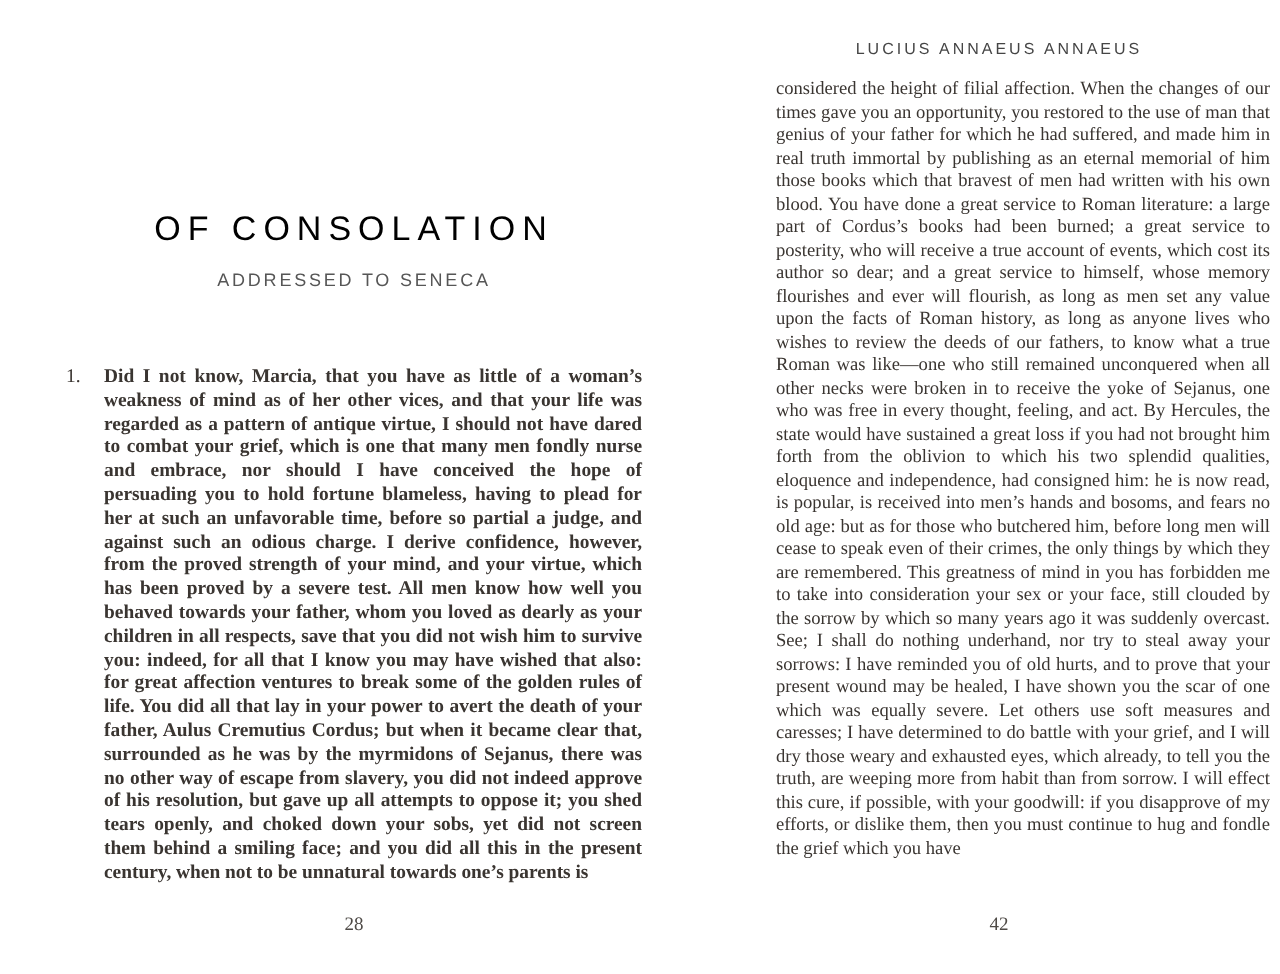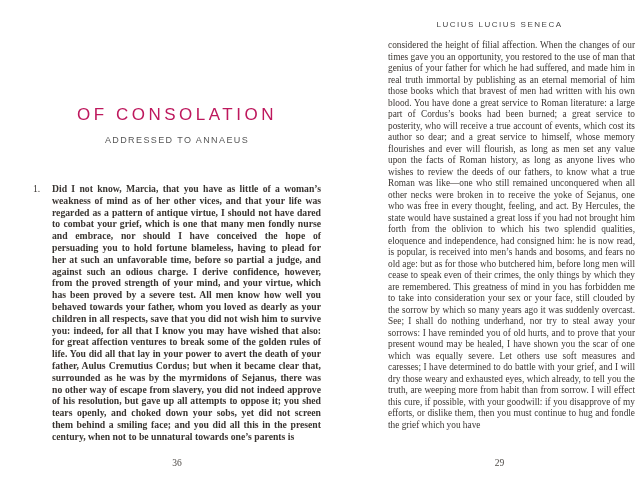--- a/index.html
+++ b/index.html
@@ -17,21 +17,21 @@
   .page-right { left: 376px; width: 247px; }
 
   .chapter-title {
     position: absolute;
     top: 94px; left: 0; right: 0;
     text-align: center;
     font-family: "Liberation Sans", sans-serif;
     font-weight: 400;
     font-size: 17px;
     letter-spacing: 3.5px;
-    color: #be185d;
+    color: #000000;
     white-space: nowrap;
   }
   .chapter-subtitle {
     position: absolute;
     top: 128px; left: 0; right: 0;
     text-align: center;
     font-family: "Liberation Sans", sans-serif;
     font-weight: 400;
     font-size: 9px;
     letter-spacing: 1.4px;
@@ -79,31 +79,31 @@
     color: #4e4a46;
   }
 </style>
 </head>
 <body>
 
 <div class="spread">
 
   <section class="page page-left">
     <h1 class="chapter-title">OF CONSOLATION</h1>
-    <h2 class="chapter-subtitle">ADDRESSED TO ANNAEUS</h2>
+    <h2 class="chapter-subtitle">ADDRESSED TO SENECA</h2>
 
     <div class="body-left">
       <span class="section-number">1.</span>
       <span class="para">Did I not know, Marcia, that you have as little of a woman’s weakness of mind as of her other vices, and that your life was regarded as a pattern of antique virtue, I should not have dared to combat your grief, which is one that many men fondly nurse and embrace, nor should I have conceived the hope of persuading you to hold fortune blameless, having to plead for her at such an unfavorable time, before so partial a judge, and against such an odious charge. I derive confidence, however, from the proved strength of your mind, and your virtue, which has been proved by a severe test. All men know how well you behaved towards your father, whom you loved as dearly as your children in all respects, save that you did not wish him to survive you: indeed, for all that I know you may have wished that also: for great affection ventures to break some of the golden rules of life. You did all that lay in your power to avert the death of your father, Aulus Cremutius Cordus; but when it became clear that, surrounded as he was by the myrmidons of Sejanus, there was no other way of escape from slavery, you did not indeed approve of his resolution, but gave up all attempts to oppose it; you shed tears openly, and choked down your sobs, yet did not screen them behind a smiling face; and you did all this in the present century, when not to be unnatural towards one’s parents is</span>
     </div>
 
-    <div class="page-number">36</div>
+    <div class="page-number">28</div>
   </section>
 
   <section class="page page-right">
-    <div class="running-header">LUCIUS LUCIUS SENECA</div>
+    <div class="running-header">LUCIUS ANNAEUS ANNAEUS</div>
 
     <div class="body-right">considered the height of filial affection. When the changes of our times gave you an opportunity, you restored to the use of man that genius of your father for which he had suffered, and made him in real truth immortal by publishing as an eternal memorial of him those books which that bravest of men had written with his own blood. You have done a great service to Roman literature: a large part of Cordus’s books had been burned; a great service to posterity, who will receive a true account of events, which cost its author so dear; and a great service to himself, whose memory flourishes and ever will flourish, as long as men set any value upon the facts of Roman history, as long as anyone lives who wishes to review the deeds of our fathers, to know what a true Roman was like—one who still remained unconquered when all other necks were broken in to receive the yoke of Sejanus, one who was free in every thought, feeling, and act. By Hercules, the state would have sustained a great loss if you had not brought him forth from the oblivion to which his two splendid qualities, eloquence and independence, had consigned him: he is now read, is popular, is received into men’s hands and bosoms, and fears no old age: but as for those who butchered him, before long men will cease to speak even of their crimes, the only things by which they are remembered. This greatness of mind in you has forbidden me to take into consideration your sex or your face, still clouded by the sorrow by which so many years ago it was suddenly overcast. See; I shall do nothing underhand, nor try to steal away your sorrows: I have reminded you of old hurts, and to prove that your present wound may be healed, I have shown you the scar of one which was equally severe. Let others use soft measures and caresses; I have determined to do battle with your grief, and I will dry those weary and exhausted eyes, which already, to tell you the truth, are weeping more from habit than from sorrow. I will effect this cure, if possible, with your goodwill: if you disapprove of my efforts, or dislike them, then you must continue to hug and fondle the grief which you have</div>
 
-    <div class="page-number">29</div>
+    <div class="page-number">42</div>
   </section>
 
 </div>
 
 </body></html>

